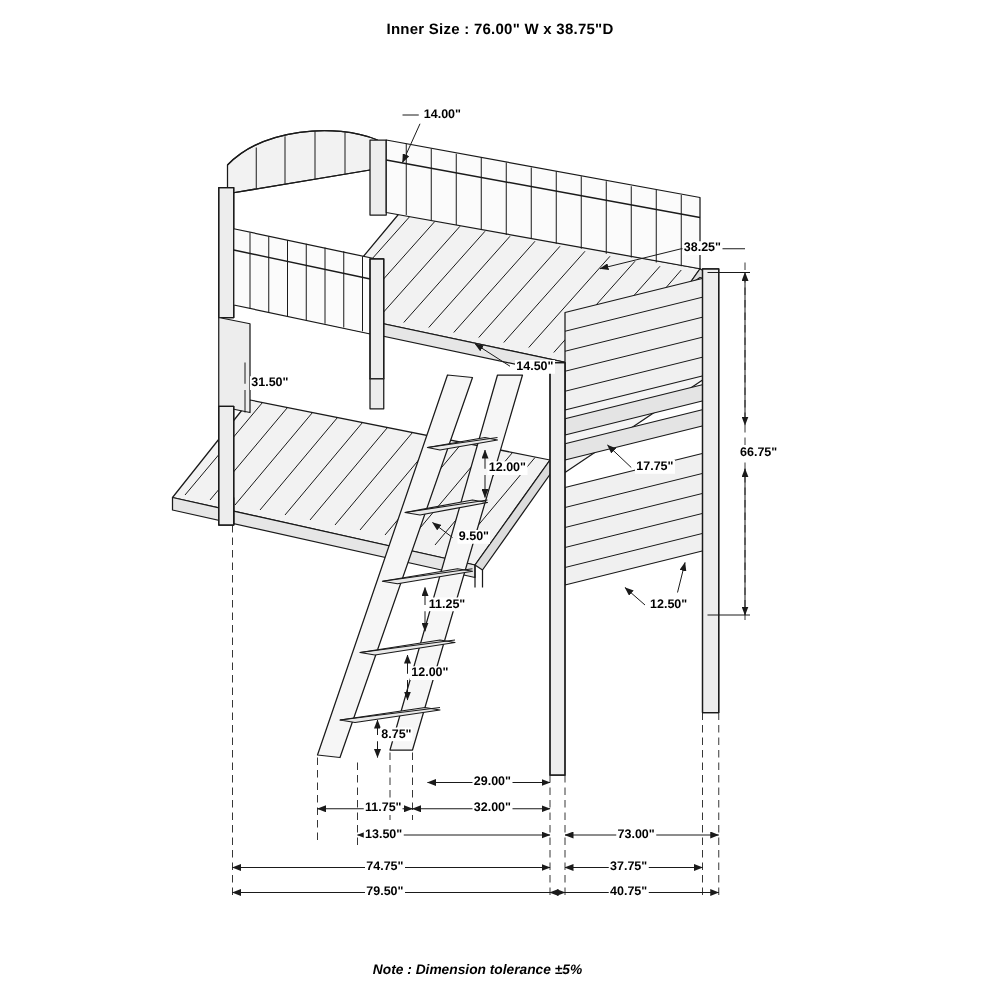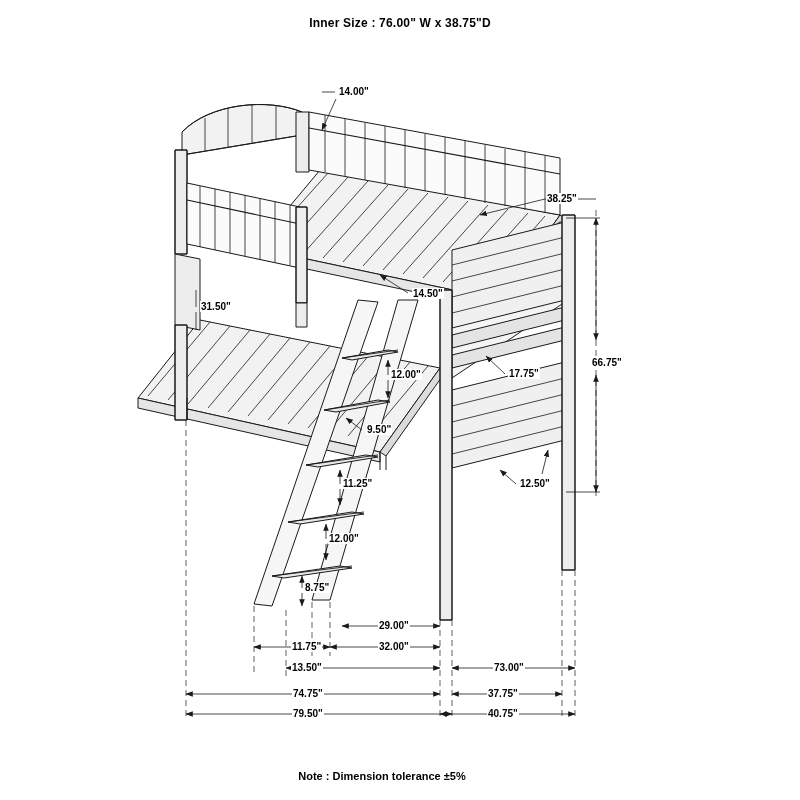--- a/index.html
+++ b/index.html
@@ -30,20 +30,21 @@
     letter-spacing: 0.2px;
   }
   .note {
     position: absolute;
     top: 770px;
     left: 0;
     width: 764px;
     text-align: center;
     font-size: 11px;
     font-weight: bold;
+    font-style: italic;
   }
   svg.draw {
     position: absolute;
     top: 0;
     left: 0;
     width: 800px;
     height: 800px;
   }
   .dimlabel {
     position: absolute;

